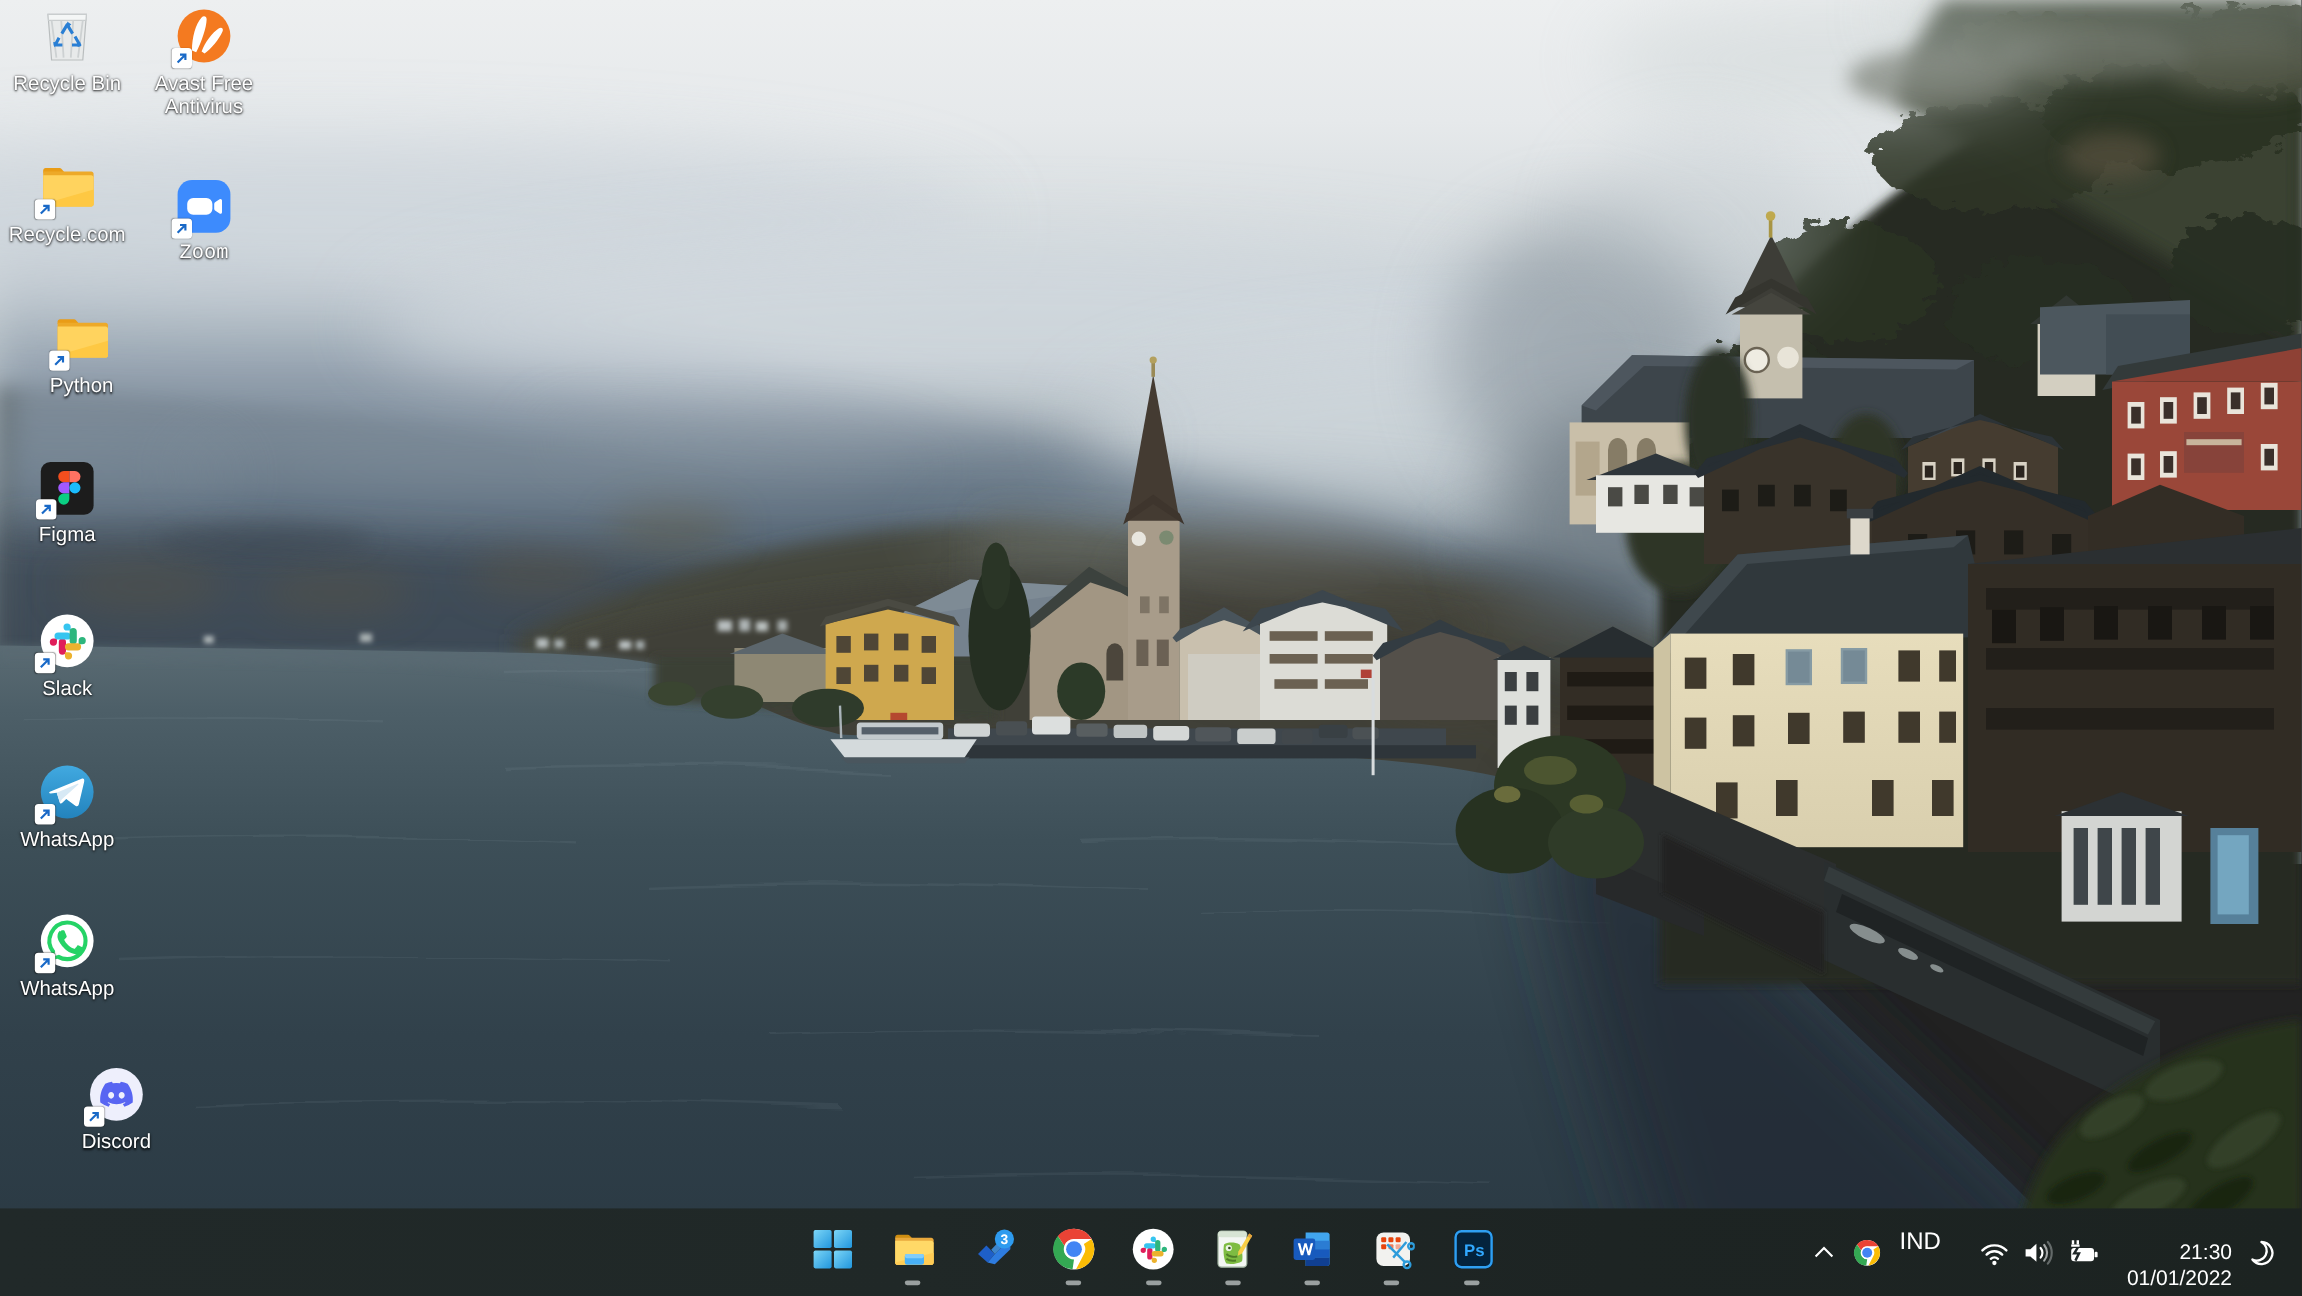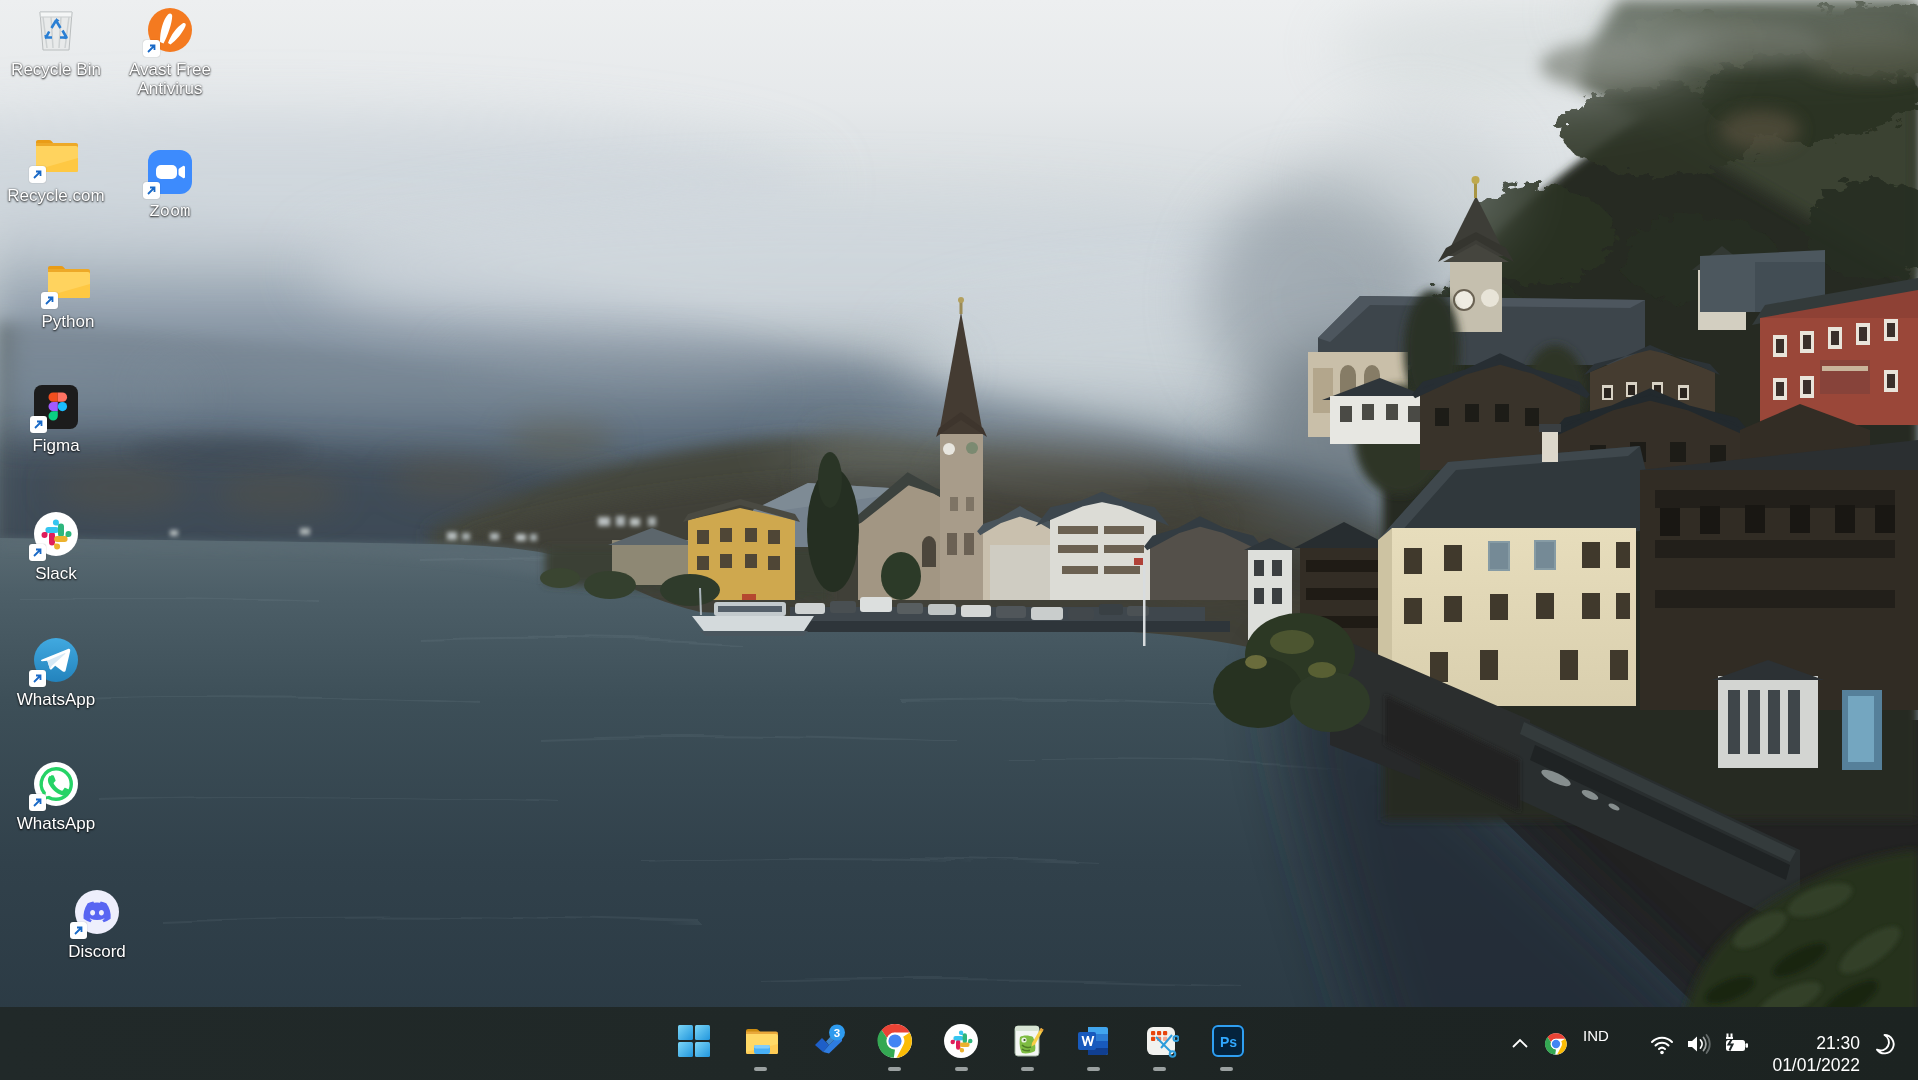--- a/index.html
+++ b/index.html
@@ -733,21 +733,21 @@
   <div style="position:absolute;left:1541px;top:0;width:30px;height:73px;display:flex;align-items:center;justify-content:center;">
     <svg width="24" height="24" viewBox="0 0 38 38">
       <circle cx="19" cy="19" r="17" fill="#fff"></circle>
       <path d="M19,2 a17,17 0 0 1 14.7,8.5 L19,10.5 a8.6,8.6 0 0 0 -8,5.6 L5.5,8 A17,17 0 0 1 19,2 Z" fill="#ea4335"></path>
       <path d="M33.7,10.5 a17,17 0 0 1 -13,25.3 L27,23.6 a8.6,8.6 0 0 0 0.2,-8.9 Z" fill="#fbbc05"></path>
       <path d="M5.5,8 L11,16.1 a8.6,8.6 0 0 0 8,11.5 l-1.2,8.2 A17,17 0 0 1 5.5,8 Z" fill="#34a853"></path>
       <circle cx="19" cy="19" r="8.2" fill="#fff"></circle>
       <circle cx="19" cy="19" r="6.6" fill="#4285f4"></circle>
     </svg>
   </div>
-  <div style="position:absolute;left:1583px;top:0;height:56px;display:flex;align-items:center;color:#fff;font-size:15px;">IND</div>
+  <div style="position:absolute;left:1583px;top:0;height:56px;display:flex;align-items:center;color:#fff;font-size:20px;">IND</div>
   <div style="position:absolute;left:1647px;top:0;width:30px;height:73px;display:flex;align-items:center;justify-content:center;">
     <svg width="26" height="26" viewBox="0 0 26 26">
       <g stroke="#fff" fill="none" stroke-width="2" stroke-linecap="round">
         <path d="M3,11 a14,14 0 0 1 20,0"></path>
         <path d="M6.5,14.5 a9,9 0 0 1 13,0"></path>
         <path d="M10,18 a4.5,4.5 0 0 1 6,0"></path>
       </g>
       <circle cx="13" cy="21.5" r="1.8" fill="#fff"></circle>
     </svg>
   </div>

